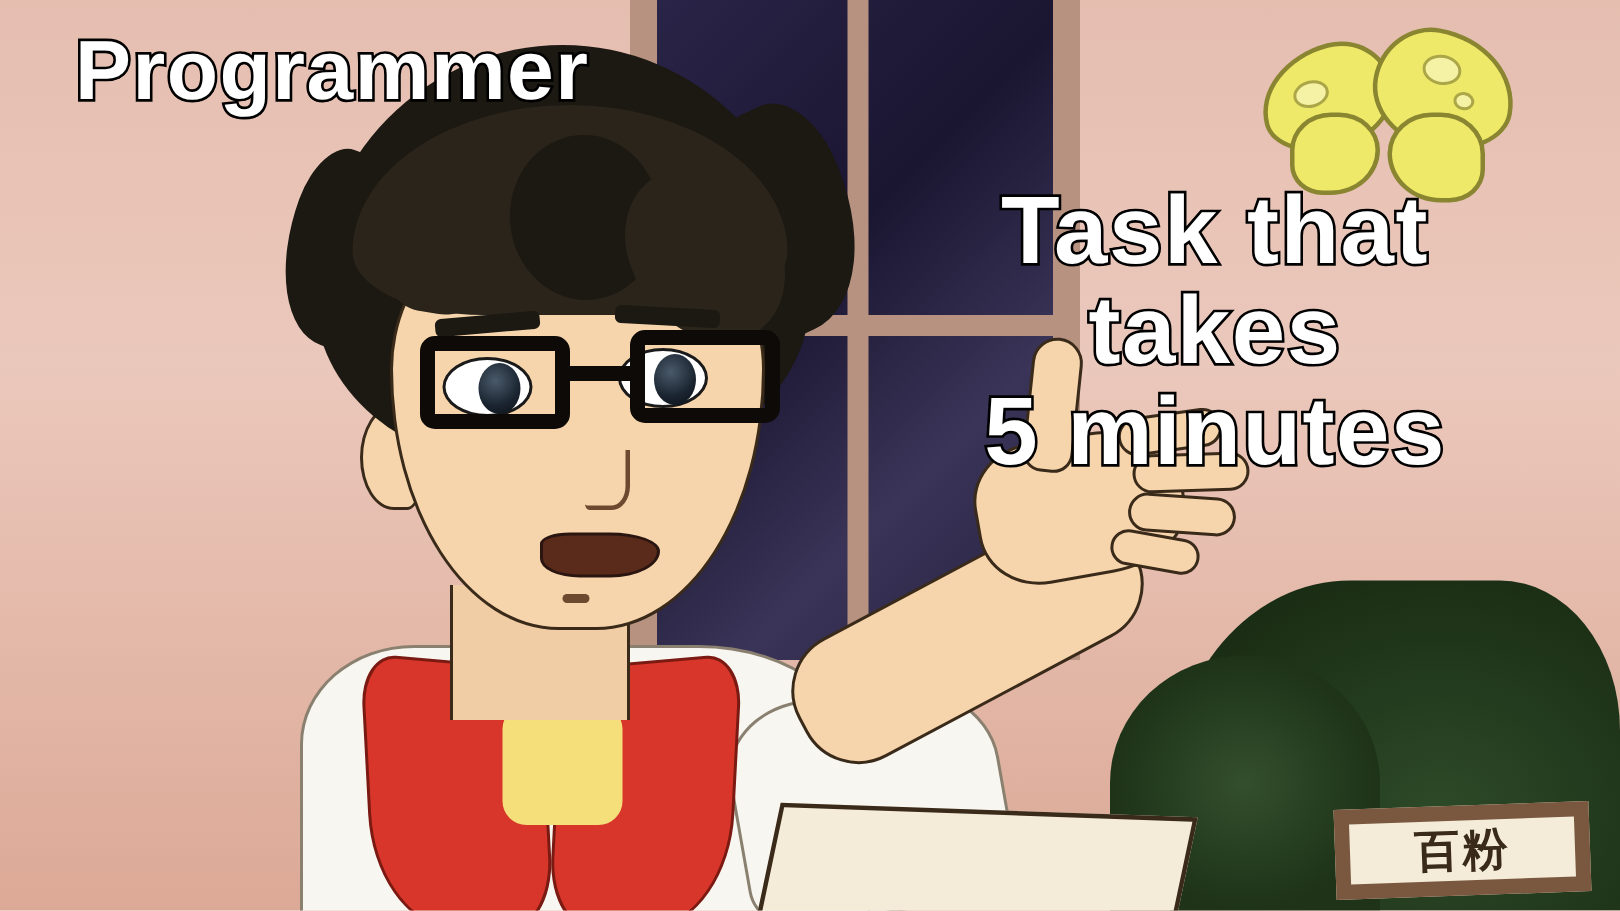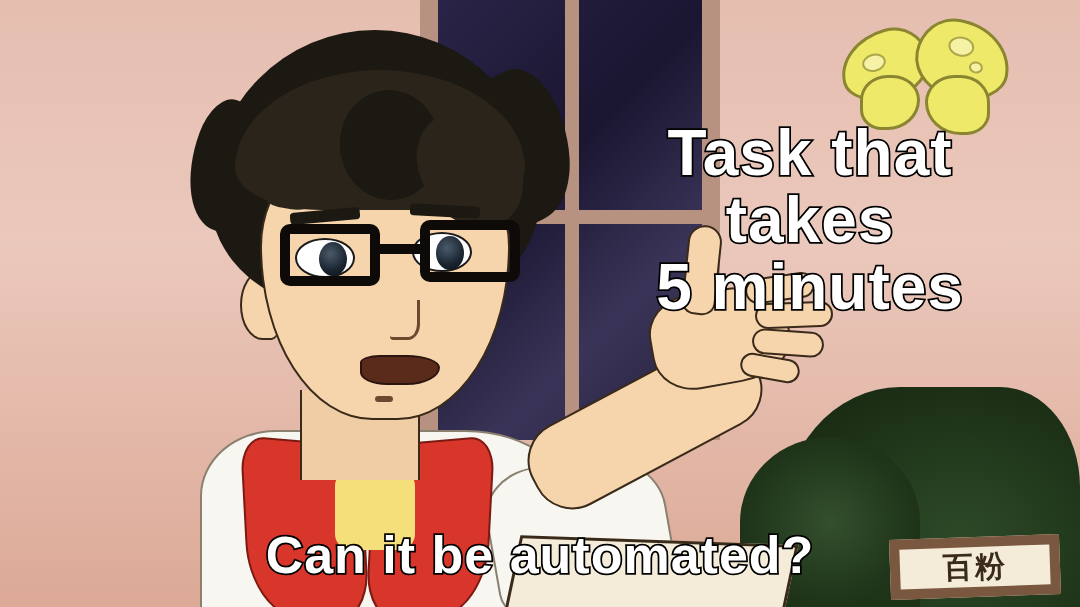--- a/index.html
+++ b/index.html
@@ -485,18 +485,18 @@
       <div class="finger f2"></div>
       <div class="finger f3"></div>
       <div class="finger f4"></div>
     </div>
 
     <div class="book"></div>
   </div>
 
   <div class="sign">百粉</div>
 
+  <div class="meme-text text-top-left">Programmer</div>
 
   <div class="meme-text text-top-right">Task that takes<br>5 minutes</div>
 
-  <div class="meme-text text-bottom">Can it be automated?</div>
 
 </div>
 
 </body></html>

